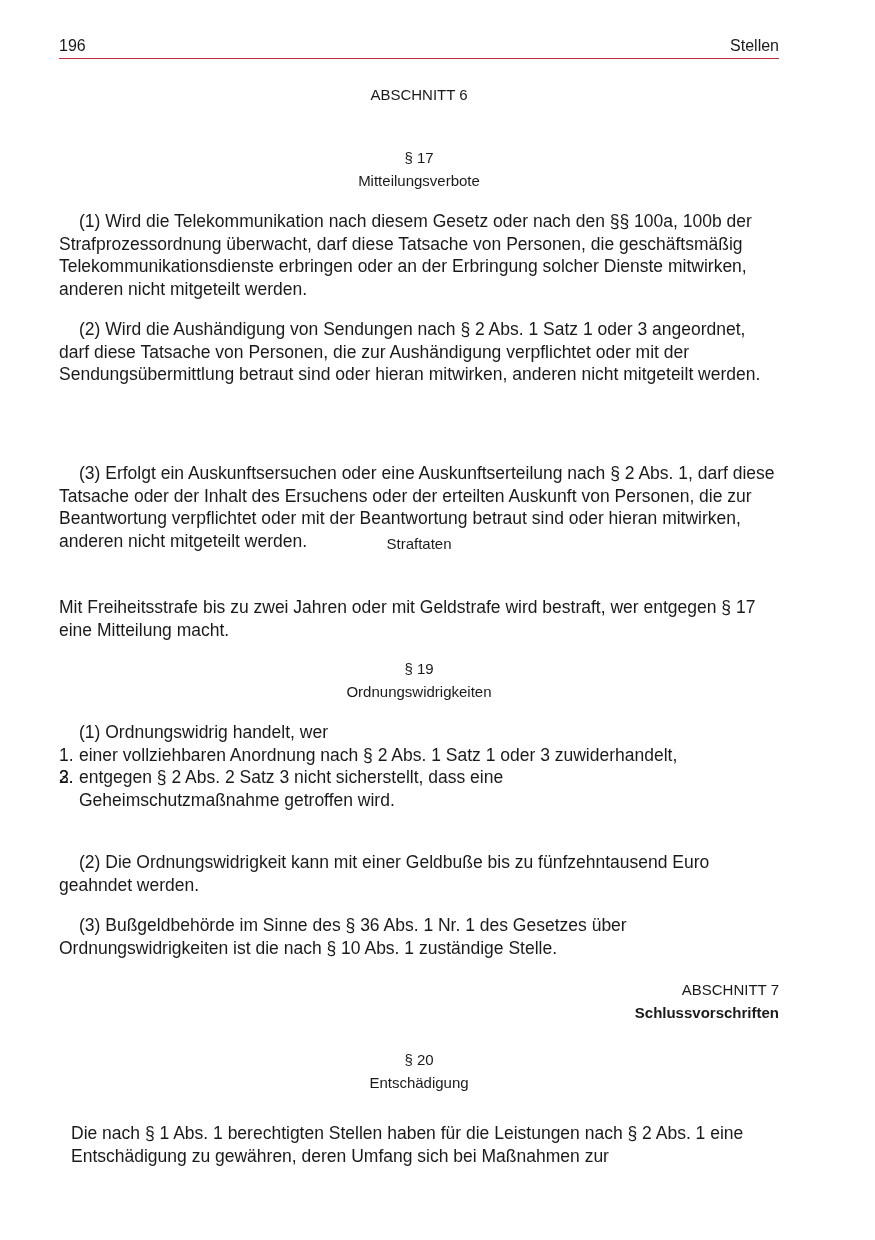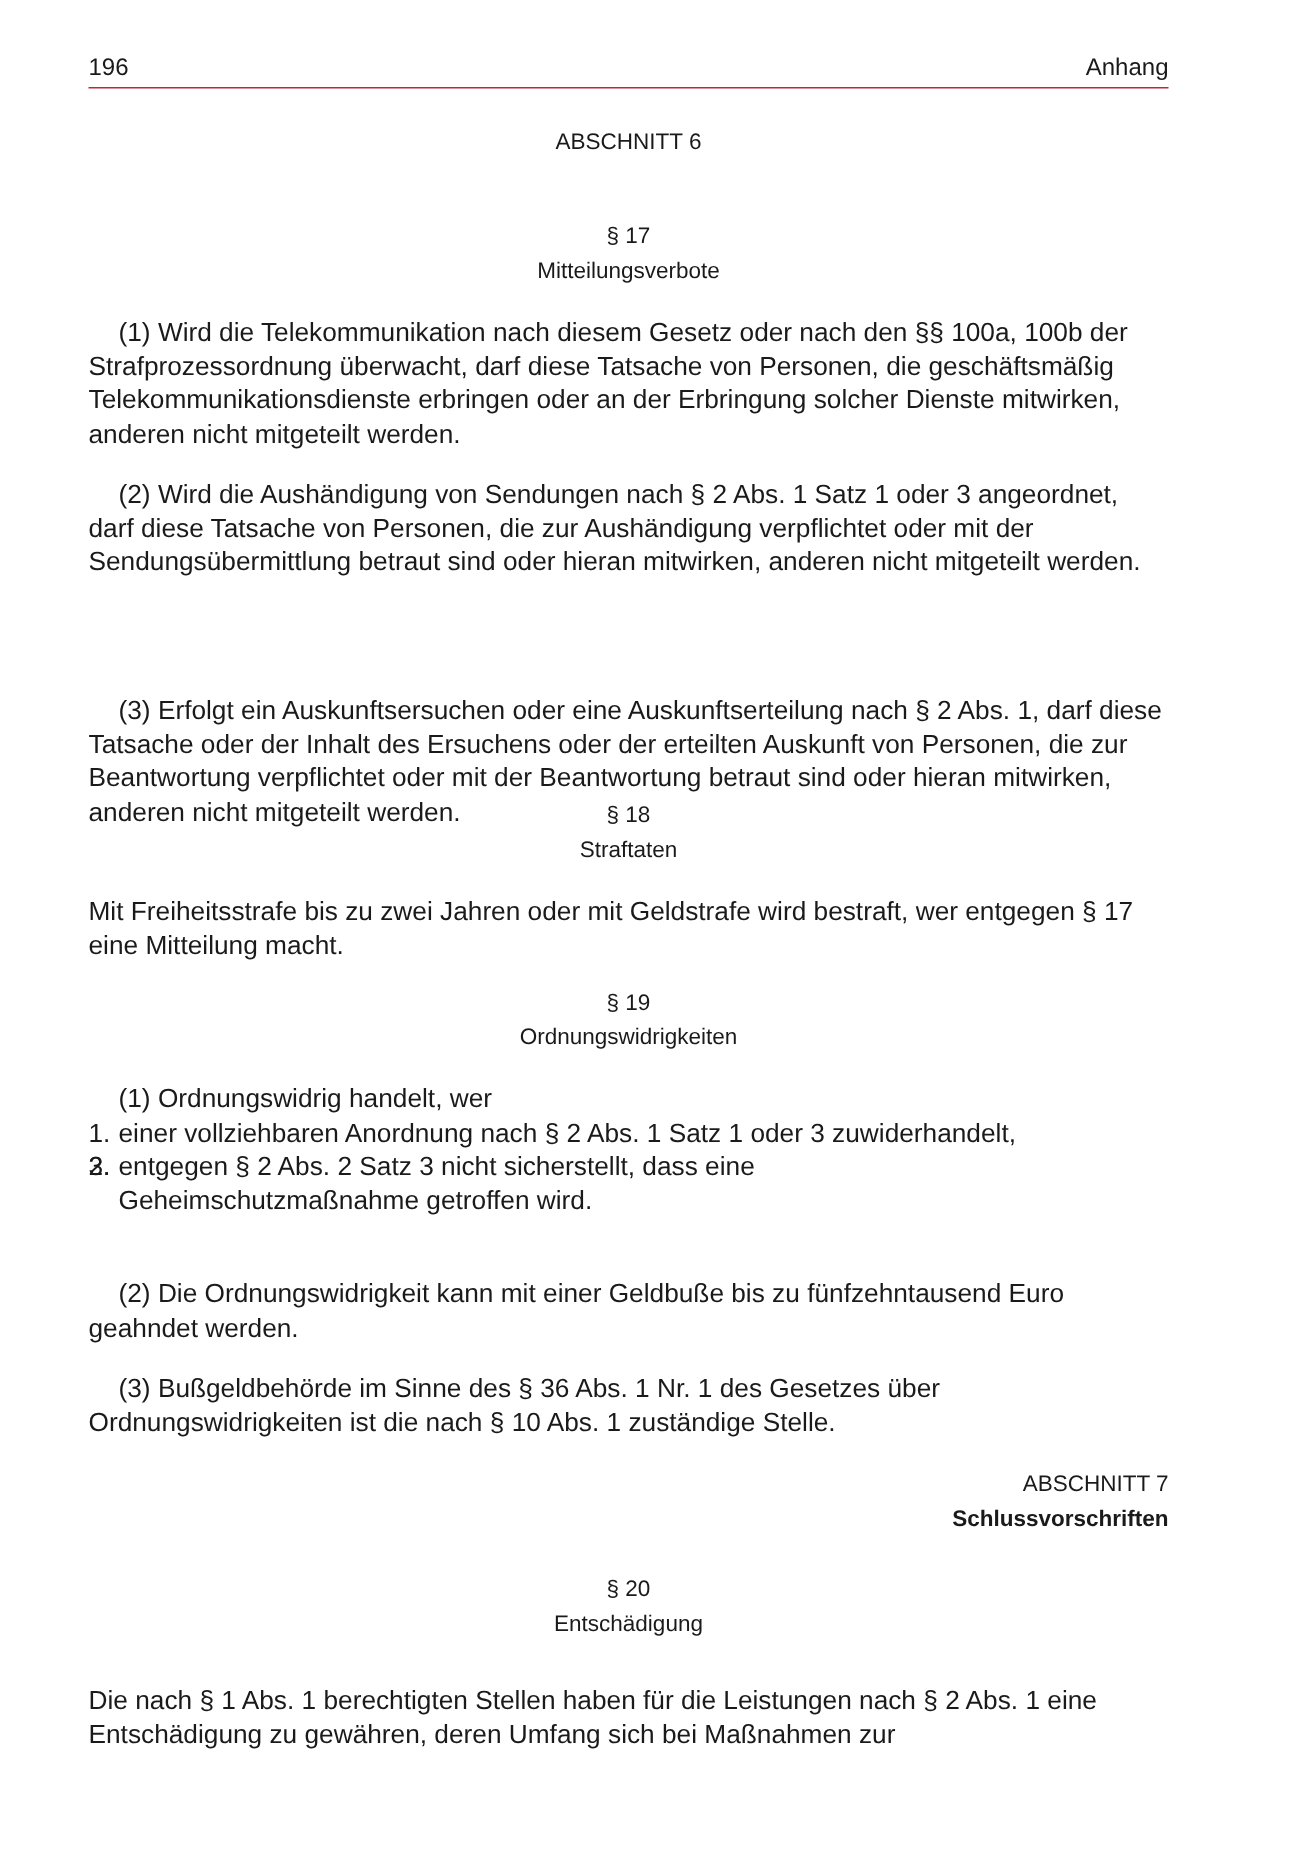--- a/index.html
+++ b/index.html
@@ -26,21 +26,21 @@
   .list li { position: relative; padding-left: 20px; }
   .list li .num { position: absolute; left: 0; top: 0; }
 </style>
 </head>
 <body>
 
 <div class="page">
 
   <div class="running-head">
     <span class="pageno">196</span>
-    <span class="section">Anhang</span>
+    <span class="section">Stellen</span>
   </div>
 
   <div class="block center" style="top:84px;">
     <div>ABSCHNITT 6</div>
   </div>
 
   <div class="block center" style="top:147px;">
     <div>§ 17</div>
     <div>Mitteilungsverbote</div>
   </div>
@@ -49,21 +49,20 @@
     <p class="para indent">(1) Wird die Telekommunikation nach diesem Gesetz oder nach den §§ 100a, 100b der Strafprozessordnung überwacht, darf diese Tatsache von Personen, die geschäftsmäßig Telekommunikationsdienste erbringen oder an der Erbringung solcher Dienste mitwirken, anderen nicht mitgeteilt werden.</p>
   </div>
   <div class="block body-text" style="top:318px;">
     <p class="para indent">(2) Wird die Aushändigung von Sendungen nach § 2 Abs. 1 Satz 1 oder 3 angeordnet, darf diese Tatsache von Personen, die zur Aushändigung verpflichtet oder mit der Sendungsübermittlung betraut sind oder hieran mitwirken, anderen nicht mitgeteilt werden.</p>
   </div>
   <div class="block body-text" style="top:426px;margin-top:36px;">
     <p class="para indent">(3) Erfolgt ein Auskunftsersuchen oder eine Auskunftserteilung nach § 2 Abs. 1, darf diese Tatsache oder der Inhalt des Ersuchens oder der erteilten Auskunft von Personen, die zur Beantwortung verpflichtet oder mit der Beantwortung betraut sind oder hieran mitwirken, anderen nicht mitgeteilt werden.</p>
   </div>
 
   <div class="block center" style="top:533px;">
-    <div>§ 18</div>
     <div>Straftaten</div>
   </div>
   <div class="block body-text" style="top:596px;">
     <p class="para">Mit Freiheitsstrafe bis zu zwei Jahren oder mit Geldstrafe wird bestraft, wer entgegen § 17 eine Mitteilung macht.</p>
   </div>
 
   <div class="block center" style="top:658px;">
     <div>§ 19</div>
     <div>Ordnungswidrigkeiten</div>
   </div>
@@ -86,17 +85,17 @@
 
   <div class="block center" style="top:979px;text-align:right;">
     <div>ABSCHNITT 7</div>
     <div class="bold">Schlussvorschriften</div>
   </div>
 
   <div class="block center" style="top:1049px;">
     <div>§ 20</div>
     <div>Entschädigung</div>
   </div>
-  <div class="block body-text" style="top:1122px;">
+  <div class="block body-text" style="top:1122px;margin-left:12px;">
     <p class="para">Die nach § 1 Abs. 1 berechtigten Stellen haben für die Leistungen nach § 2 Abs. 1 eine Entschädigung zu gewähren, deren Umfang sich bei Maßnahmen zur</p>
   </div>
 
 </div>
 
 </body></html>

